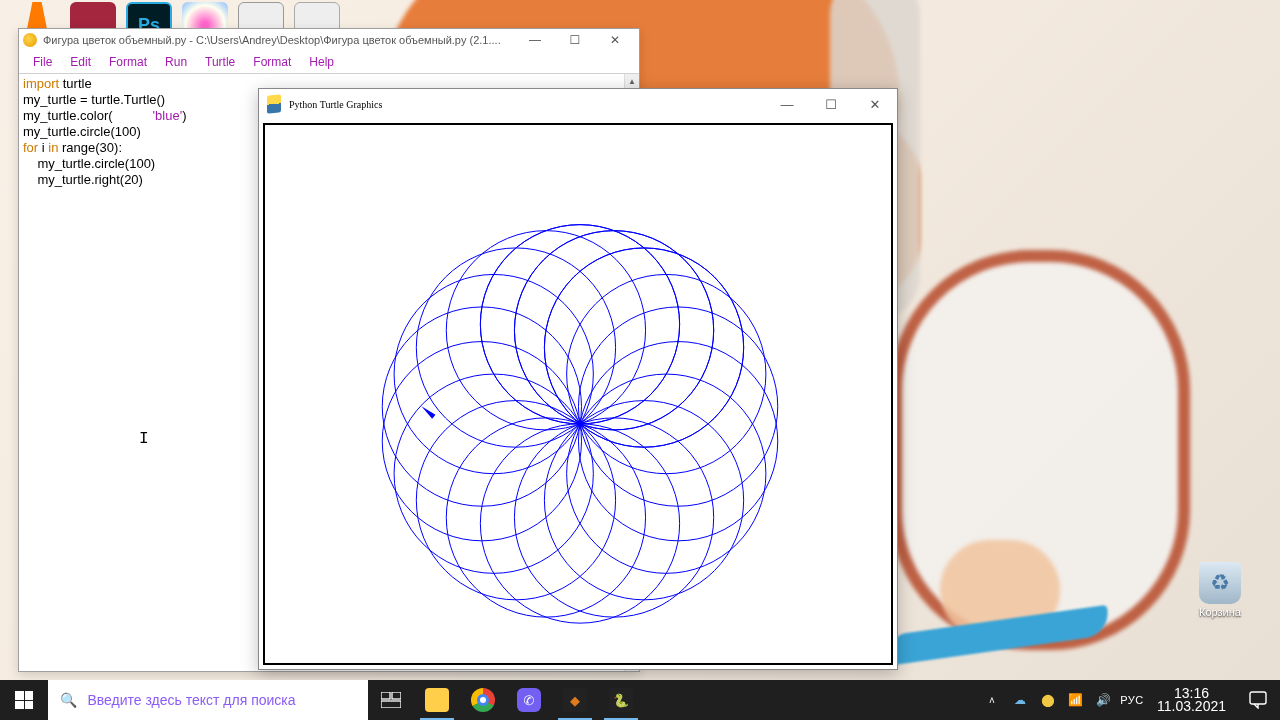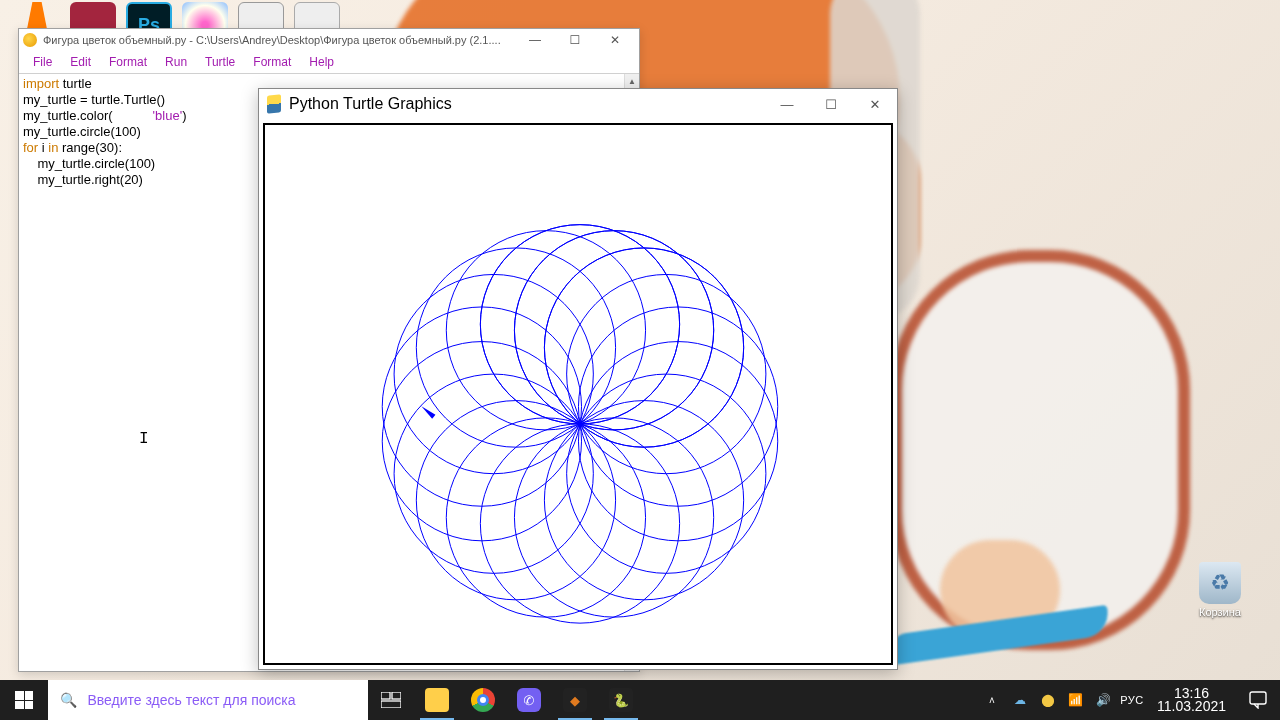--- a/index.html
+++ b/index.html
@@ -121,21 +121,21 @@
   display: flex; align-items: center;
   padding-left: 8px;
 }
 .turtle-icon {
   width: 14px; height: 18px;
   background: linear-gradient(to bottom, #ffd94a 50%, #3776ab 50%);
   border-radius: 2px;
   margin-right: 8px;
   transform: skewY(-6deg);
 }
-.turtle-title { flex:1; font-size: 16px; color:#000; }
+.turtle-title { flex:1; font-size: 10px; color:#000;font-family:Liberation Serif, serif; }
 .turtle-titlebar .win-btn { width: 44px; height: 30px; font-size: 13px; }
 
 .turtle-canvas-wrap {
   margin: 4px;
   border: 2px solid #000;
   height: calc(100% - 38px);
   background: #fff;
   position: relative;
   overflow: hidden;
 }

